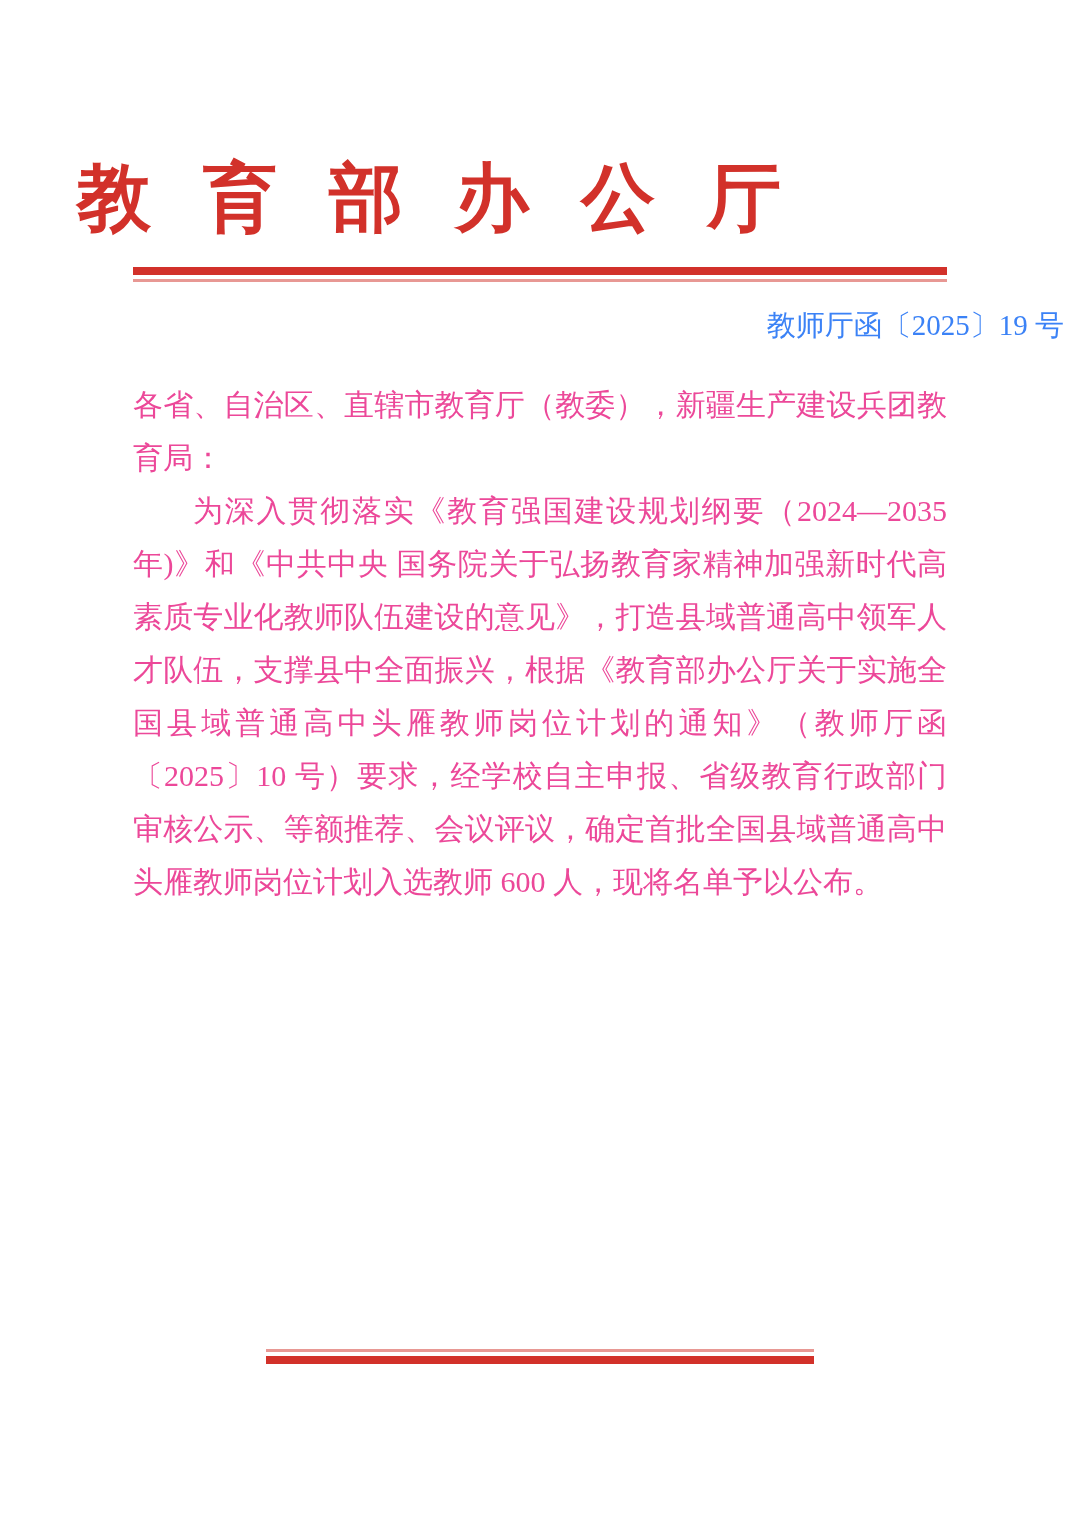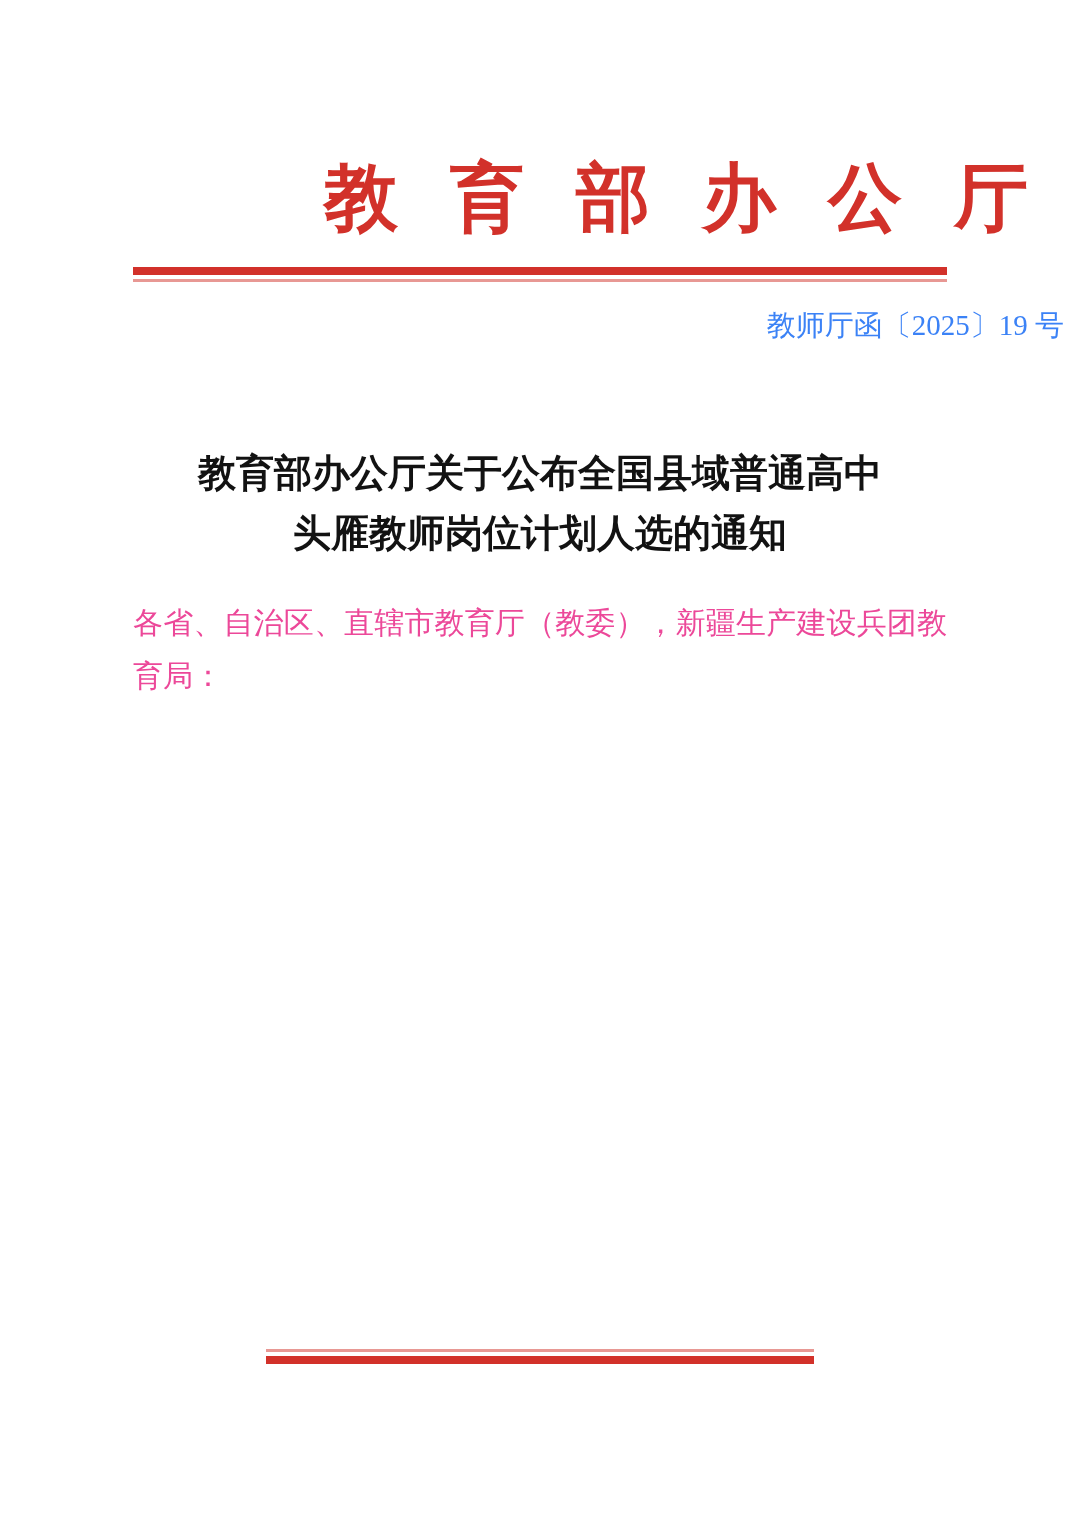--- a/index.html
+++ b/index.html
@@ -16,27 +16,27 @@
     position:relative;
     width:1080px;
     height:1528px;
     margin:0 auto;
     background:#ffffff;
     overflow:hidden;
   }
   
   .letterhead{
     padding-top:150px;
-    text-align:right;
+    text-align:left;
     font-family:"Liberation Serif","DejaVu Serif",serif;
     font-weight:700;
     font-size:74px;
     line-height:96px;
     letter-spacing:52px;
-    padding-left:60px; 
+    padding-left:77px; 
     color:var(--accent);
     white-space:nowrap;
   }
   
   .rule{
     margin-left:133px;
     margin-right:133px;
   }
   .rule-top{margin-top:21px;}
   .rule-thick{height:8px;background:var(--accent);}
@@ -87,27 +87,24 @@
 
   <div class="letterhead">教育部办公厅</div>
 
   <div class="rule rule-top">
     <div class="rule-thick"></div>
     <div class="rule-thin"></div>
   </div>
 
   <div class="doc-number">教师厅函〔2025〕19 号</div>
 
-  <h1 class="doc-title">
-    <span class="title-line">教育部办公厅关于公布全国县域普通高中</span>
-    <span class="title-line">头雁教师岗位计划人选的通知</span>
-  </h1>
 
   <div class="doc-body">
     <p>各省、自治区、直辖市教育厅（教委），新疆生产建设兵团教育局：</p>
+    <p class="indent">为深入贯彻落实《教育强国建设规划纲要（2024—2035年)》和《中共中央 国务院关于弘扬教育家精神加强新时代高素质专业化教师队伍建设的意见》，打造县域普通高中领军人才队伍，支撑县中全面振兴，根据《教育部办公厅关于实施全国县域普通高中头雁教师岗位计划的通知》（教师厅函〔2025〕10 号）要求，经学校自主申报、省级教育行政部门审核公示、等额推荐、会议评议，确定首批全国县域普通高中头雁教师岗位计划入选教师 600 人，现将名单予以公布。</p>
   </div>
 
   <div class="rule rule-bottom">
     <div class="rule-thin"></div>
     <div class="rule-thick"></div>
   </div>
 
 </div>
 
 </body></html>

